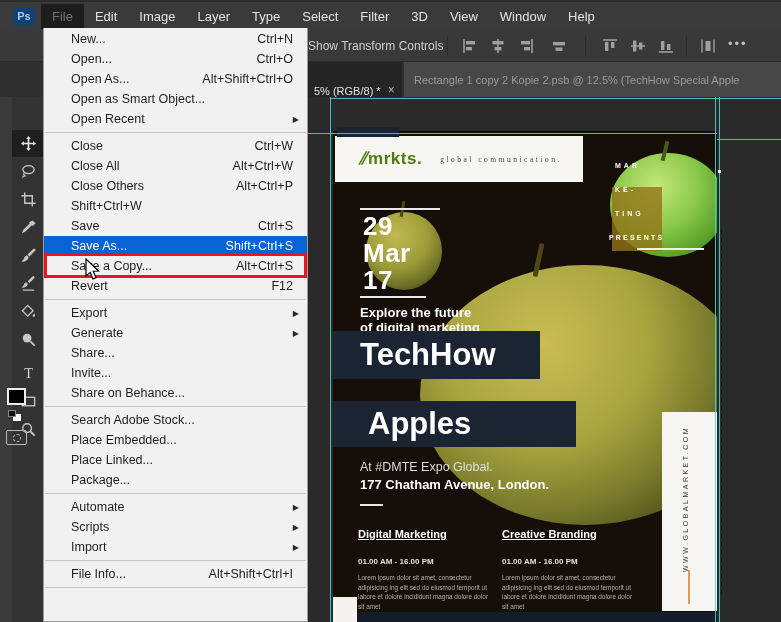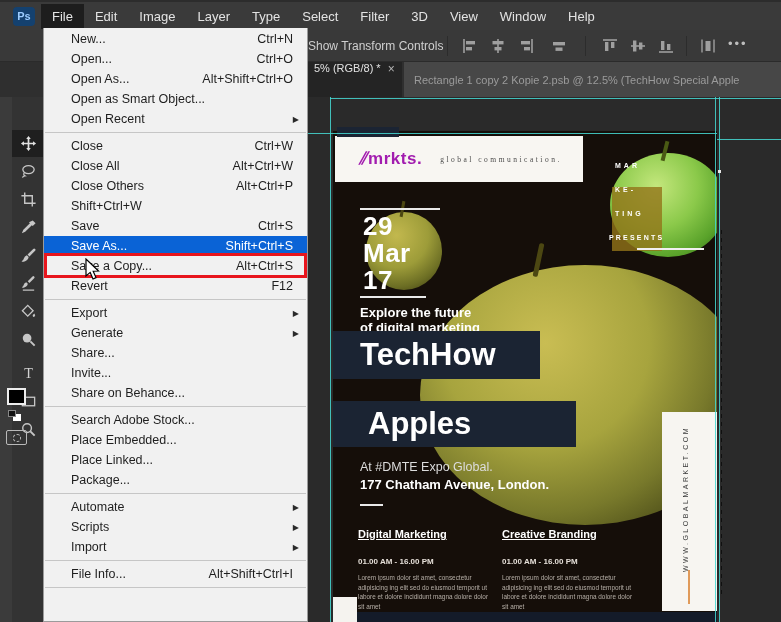--- a/index.html
+++ b/index.html
@@ -3,31 +3,31 @@
 <meta charset="utf-8">
 <style>
   * { margin:0; padding:0; box-sizing:border-box; }
   body { background:#1e1e1e; font-family:"Liberation Sans", sans-serif; }
   #app { position:relative; width:781px; height:622px; overflow:hidden; background:#2a2a2a; }
 
   
   #menubar { position:absolute; left:0; top:0; width:781px; height:30px; background:#3a3a3a; display:flex; align-items:center; z-index:30; border-top:2px solid #2c2c2c;}
   #ps-logo { width:22px; height:19px; margin-left:13px; background:#14416f; border-radius:4px; color:#9cccff; font-size:11px; font-weight:bold; display:flex; align-items:center; justify-content:center; }
   .mbi { color:#e3e3e3; font-size:13px; padding:5px 11px; }
-  .mbi.active { background:#1d1d1d; color:#e5e5e5; }
+  .mbi.active { background:#1d1d1d; color:#737373; }
   #menubar .gap { width:6px; }
 
   #optionsbar { position:absolute; left:0; top:30px; width:781px; height:32px; background:#393939; border-bottom:1px solid #2b2b2b; z-index:10; }
   #stc-label { position:absolute; left:308px; top:9px; font-size:12px; color:#cfcfcf; }
   .ob-sep { position:absolute; top:6px; width:1px; height:20px; background:#2c2c2c; }
   .ob-ic { position:absolute; top:8px; width:16px; height:16px; }
   #ob-more { position:absolute; left:728px; top:6px; color:#bdbdbd; font-size:13px; letter-spacing:2px; }
 
   #tabbar { position:absolute; left:0; top:62px; width:781px; height:35px; background:#2f2f2f; z-index:9; }
-  #tab1 { position:absolute; left:308px; top:0; width:94px; height:35px; background:#242424; color:#e2e2e2; font-size:11px; display:flex; align-items:flex-start; padding:0 6px; }
+  #tab1 { position:absolute; left:308px; top:0; width:94px; height:35px; background:#242424; color:#e2e2e2; font-size:11px; display:flex; align-items:flex-end; padding:0 6px; }
   #tab1 .close { margin-left:7px; color:#b5b5b5; font-size:12px; }
   #tab2 { position:absolute; left:404px; top:0; width:377px; height:35px; background:#474747; color:#9b9b9b; font-size:11px; display:flex; align-items:center; padding:0 10px; white-space:nowrap; overflow:hidden; }
 
   
   #dock { position:absolute; left:0; top:30px; width:44px; height:592px; background:#3b3b3b; z-index:8; }
   #home-btn { position:absolute; left:3px; top:2px; width:38px; height:32px; background:#474747; display:flex; align-items:center; justify-content:center; }
   #collapse { position:absolute; left:10px; top:36px; color:#c2c2c2; font-size:11px; }
   #toolstrip { position:absolute; left:12px; top:62px; width:32px; height:530px; background:#333333; }
   .tool { position:absolute; left:0; width:32px; height:27px; display:flex; align-items:center; justify-content:center; }
   .tool.sel { background:#1f1f1f; }
@@ -42,21 +42,21 @@
   #canvas { position:absolute; left:44px; top:97px; width:737px; height:525px; background:#2a2a2a; }
 
   #poster { position:absolute; left:333px; top:131px; width:384px; height:481px; background:#150e09; overflow:hidden; }
   #navy-accent { position:absolute; left:337px; top:127px; width:62px; height:10px; background:#1b2433; z-index:3; }
   #bottom-band { position:absolute; left:333px; top:612px; width:384px; height:10px; background:#141b29; }
   #corner-square { position:absolute; left:333px; top:597px; width:24px; height:25px; background:#f5f3ef; z-index:4; }
 
   
   .p-abs { position:absolute; }
   #banner { left:2px; top:5px; width:248px; height:46px; background:#f8f6f2; display:flex; align-items:center; }
-  #brand { margin-left:24px; font-size:17px; font-weight:bold; color:#a21caf; letter-spacing:.5px; }
+  #brand { margin-left:24px; font-size:17px; font-weight:bold; color:#4d7c0f; letter-spacing:.5px; }
   #brand .sl { font-style:italic; font-weight:bold; margin-right:1px; }
   #tagline { margin-left:18px; font-family:"Liberation Serif", serif; font-size:7.5px; letter-spacing:2.5px; color:#4a4a4a; }
 
   .apple { border-radius:50%; }
   #apple-main { left:87px; top:134px; width:330px; height:260px;
     background:radial-gradient(circle at 38% 30%, #c9bd53 0%, #a7a43e 38%, #78792b 62%, #464716 82%, #241f07 100%); }
   #stem-main { left:203px; top:112px; width:5px; height:34px; background:#4c4712; transform:rotate(12deg); border-radius:2px; }
   #apple-small { left:33px; top:81px; width:76px; height:78px;
     background:radial-gradient(circle at 40% 30%, #c2b84e 0%, #9d9c39 45%, #6c6e24 72%, #2e2b0b 100%); }
   #stem-small { left:68px; top:70px; width:3px; height:16px; background:#4c4712; transform:rotate(10deg); }

